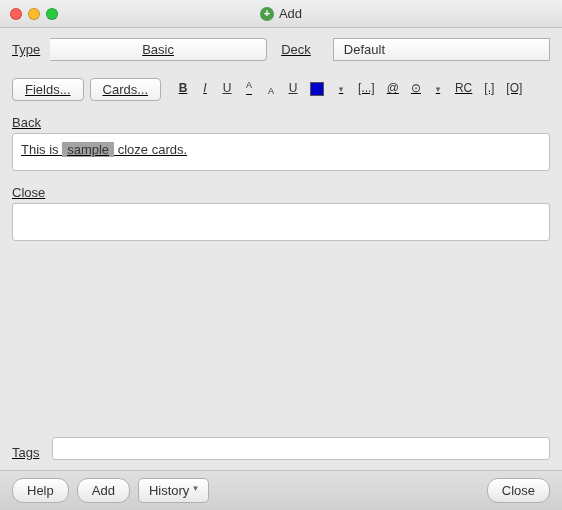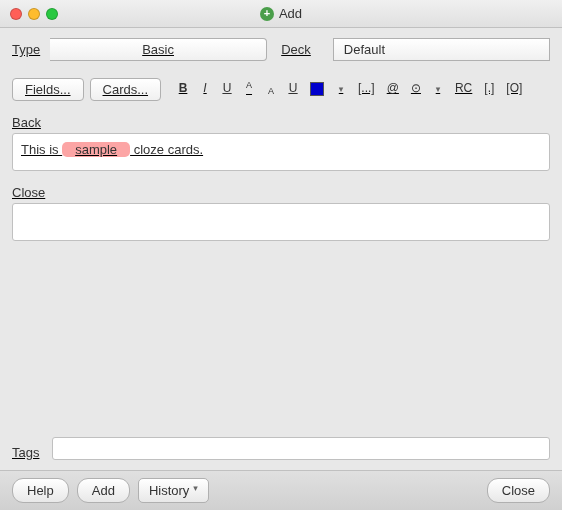--- a/index.html
+++ b/index.html
@@ -175,23 +175,23 @@
       margin-bottom: 6px;
     }
     .field-label {
       font-size: 13px;
       color: #333;
       margin-bottom: 3px;
     }
 
     
     .sample-highlight {
-      background: #fca5a5;
-      border-radius: 5px;
-      padding: 0 13px;
+      background: #a3a3a3;
+      border-radius: 0;
+      padding: 0 5px;
     }
 
     
     .tags-row {
       display: flex;
       align-items: flex-end;
       gap: 8px;
       margin-top: auto;
       padding-top: 10px;
     }

